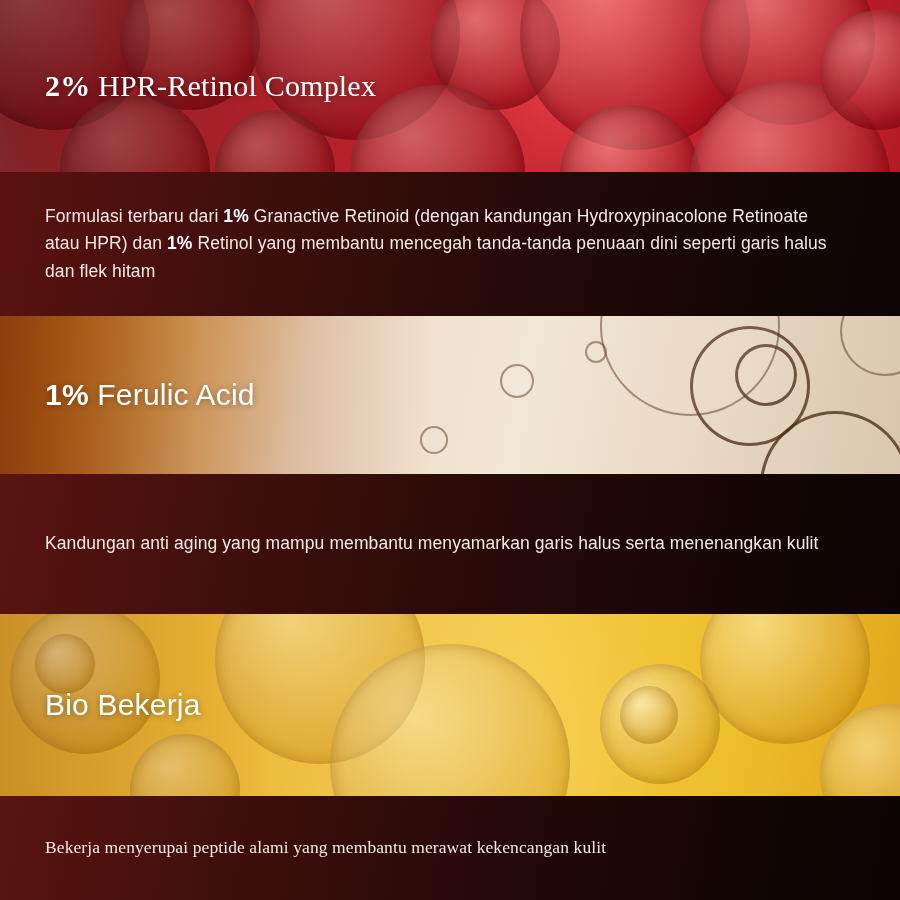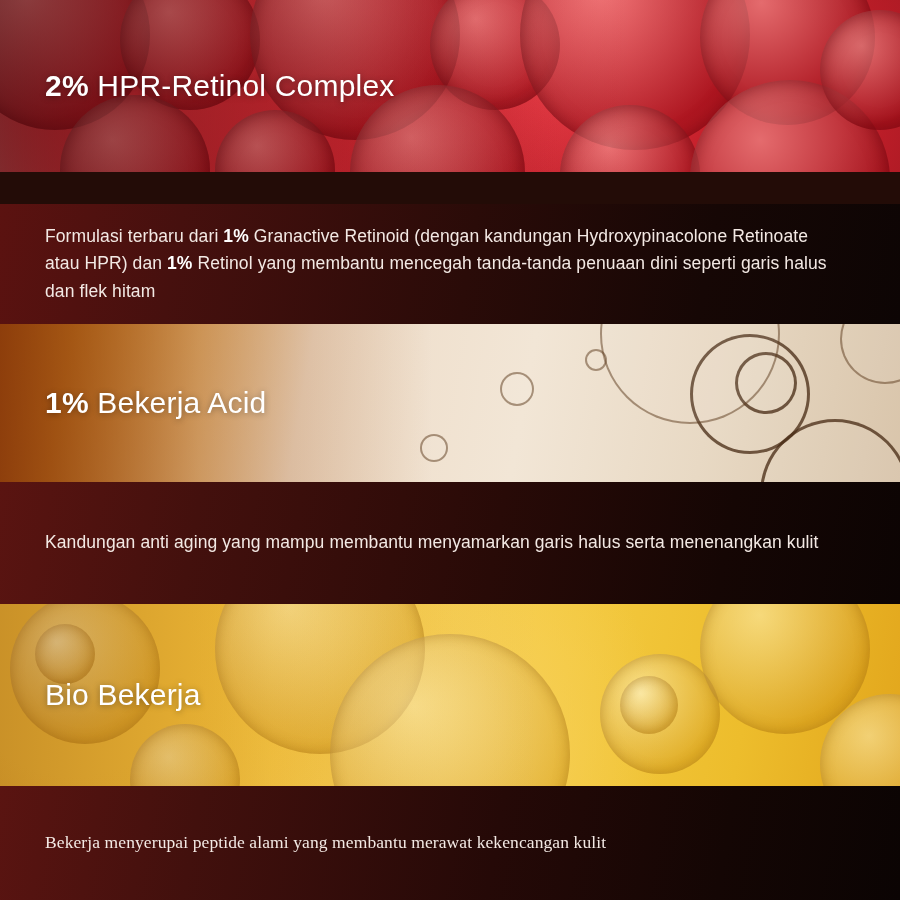--- a/index.html
+++ b/index.html
@@ -59,37 +59,37 @@
 
   
   .b1 {
     height: 172px;
     background:
       radial-gradient(circle at 12% 30%, #e8313a 0 9%, rgba(232,49,58,0) 42%),
       radial-gradient(circle at 30% 75%, #d12530 0 11%, rgba(209,37,48,0) 45%),
       radial-gradient(circle at 58% 20%, #f0404a 0 8%, rgba(240,64,74,0) 40%),
       radial-gradient(circle at 83% 60%, #c41f2a 0 13%, rgba(196,31,42,0) 48%),
       linear-gradient(110deg, #f7e7df 0%, #ef5a52 16%, #d62430 40%, #b51b26 70%, #7d1018 100%);
+    font-family: Liberation Serif, serif;
   }
   .b1 .bubbles div {
     position: absolute;
     border-radius: 50%;
     background: radial-gradient(circle at 35% 30%, rgba(255,170,165,0.55), rgba(150,10,20,0.55) 70%);
     box-shadow: inset 0 0 18px rgba(90,0,10,0.55);
   }
   .b1 .veil {
     position: absolute; inset: 0; z-index: 2;
     background: linear-gradient(90deg, rgba(40,4,6,0.55) 0%, rgba(60,6,8,0.18) 42%, rgba(0,0,0,0) 70%);
   }
 
   
   .d1 {
-    height: 120px;
+    height: 144px;
     background: linear-gradient(100deg, #5b1210 0%, #46100e 20%, #2a0b08 52%, #160705 78%, #0d0504 100%);
-    margin-top: 32px;
   }
 
   
   .b2 {
     height: 158px;
     background: linear-gradient(100deg, #d98a1d 0%, #e39a2a 8%, #eedcc8 34%, #f2e6d6 58%, #e8d9c4 78%, #d9c5ab 100%);
   }
   .b2 .veil {
     position: absolute; inset: 0; z-index: 2;
     background: linear-gradient(90deg, rgba(120,40,6,0.78) 0%, rgba(150,70,10,0.35) 22%, rgba(0,0,0,0) 48%);
@@ -97,21 +97,21 @@
   .ring {
     position: absolute;
     border-radius: 50%;
     border: 3px solid rgba(70,40,18,0.75);
     background: rgba(255,255,255,0.05);
   }
   .ring.thin { border-width: 2px; border-color: rgba(90,55,25,0.5); }
 
   
   .d2 {
-    height: 122px;
+    height: 140px;
     background: linear-gradient(100deg, #5a1411 0%, #43100d 22%, #280a07 55%, #150604 80%, #0c0403 100%);
   }
 
   
   .b3 {
     height: 182px;
     background:
       radial-gradient(circle at 8% 30%, #f6c23a 0 14%, rgba(246,194,58,0) 46%),
       radial-gradient(circle at 46% 72%, #f7cf57 0 16%, rgba(247,207,87,0) 50%),
       linear-gradient(100deg, #e0a21e 0%, #f0be34 18%, #f6d257 38%, #f3c93f 62%, #edbd2c 82%, #e2a61c 100%);
@@ -172,21 +172,21 @@
       <div class="ring" style="left:735px;top:28px;width:62px;height:62px;"></div>
       <div class="ring" style="left:760px;top:95px;width:150px;height:150px;"></div>
       <div class="ring thin" style="left:600px;top:-80px;width:180px;height:180px;"></div>
       <div class="ring thin" style="left:500px;top:48px;width:34px;height:34px;"></div>
       <div class="ring thin" style="left:585px;top:25px;width:22px;height:22px;"></div>
       <div class="ring thin" style="left:420px;top:110px;width:28px;height:28px;"></div>
       <div class="ring thin" style="left:840px;top:-30px;width:90px;height:90px;"></div>
     </div>
     <div class="veil"></div>
     <div class="title">
-      <b>1%</b><span> Bekerja Acid</span>
+      <b>1%</b><span> Ferulic Acid</span>
     </div>
   </div>
 
   <div class="desc d2">
     <div class="text">
       <span>Kandungan anti aging yang mampu membantu menyamarkan garis halus serta menenangkan kulit</span><b></b><span></span><b></b><span></span>
     </div>
   </div>
 
   <div class="banner b3">

